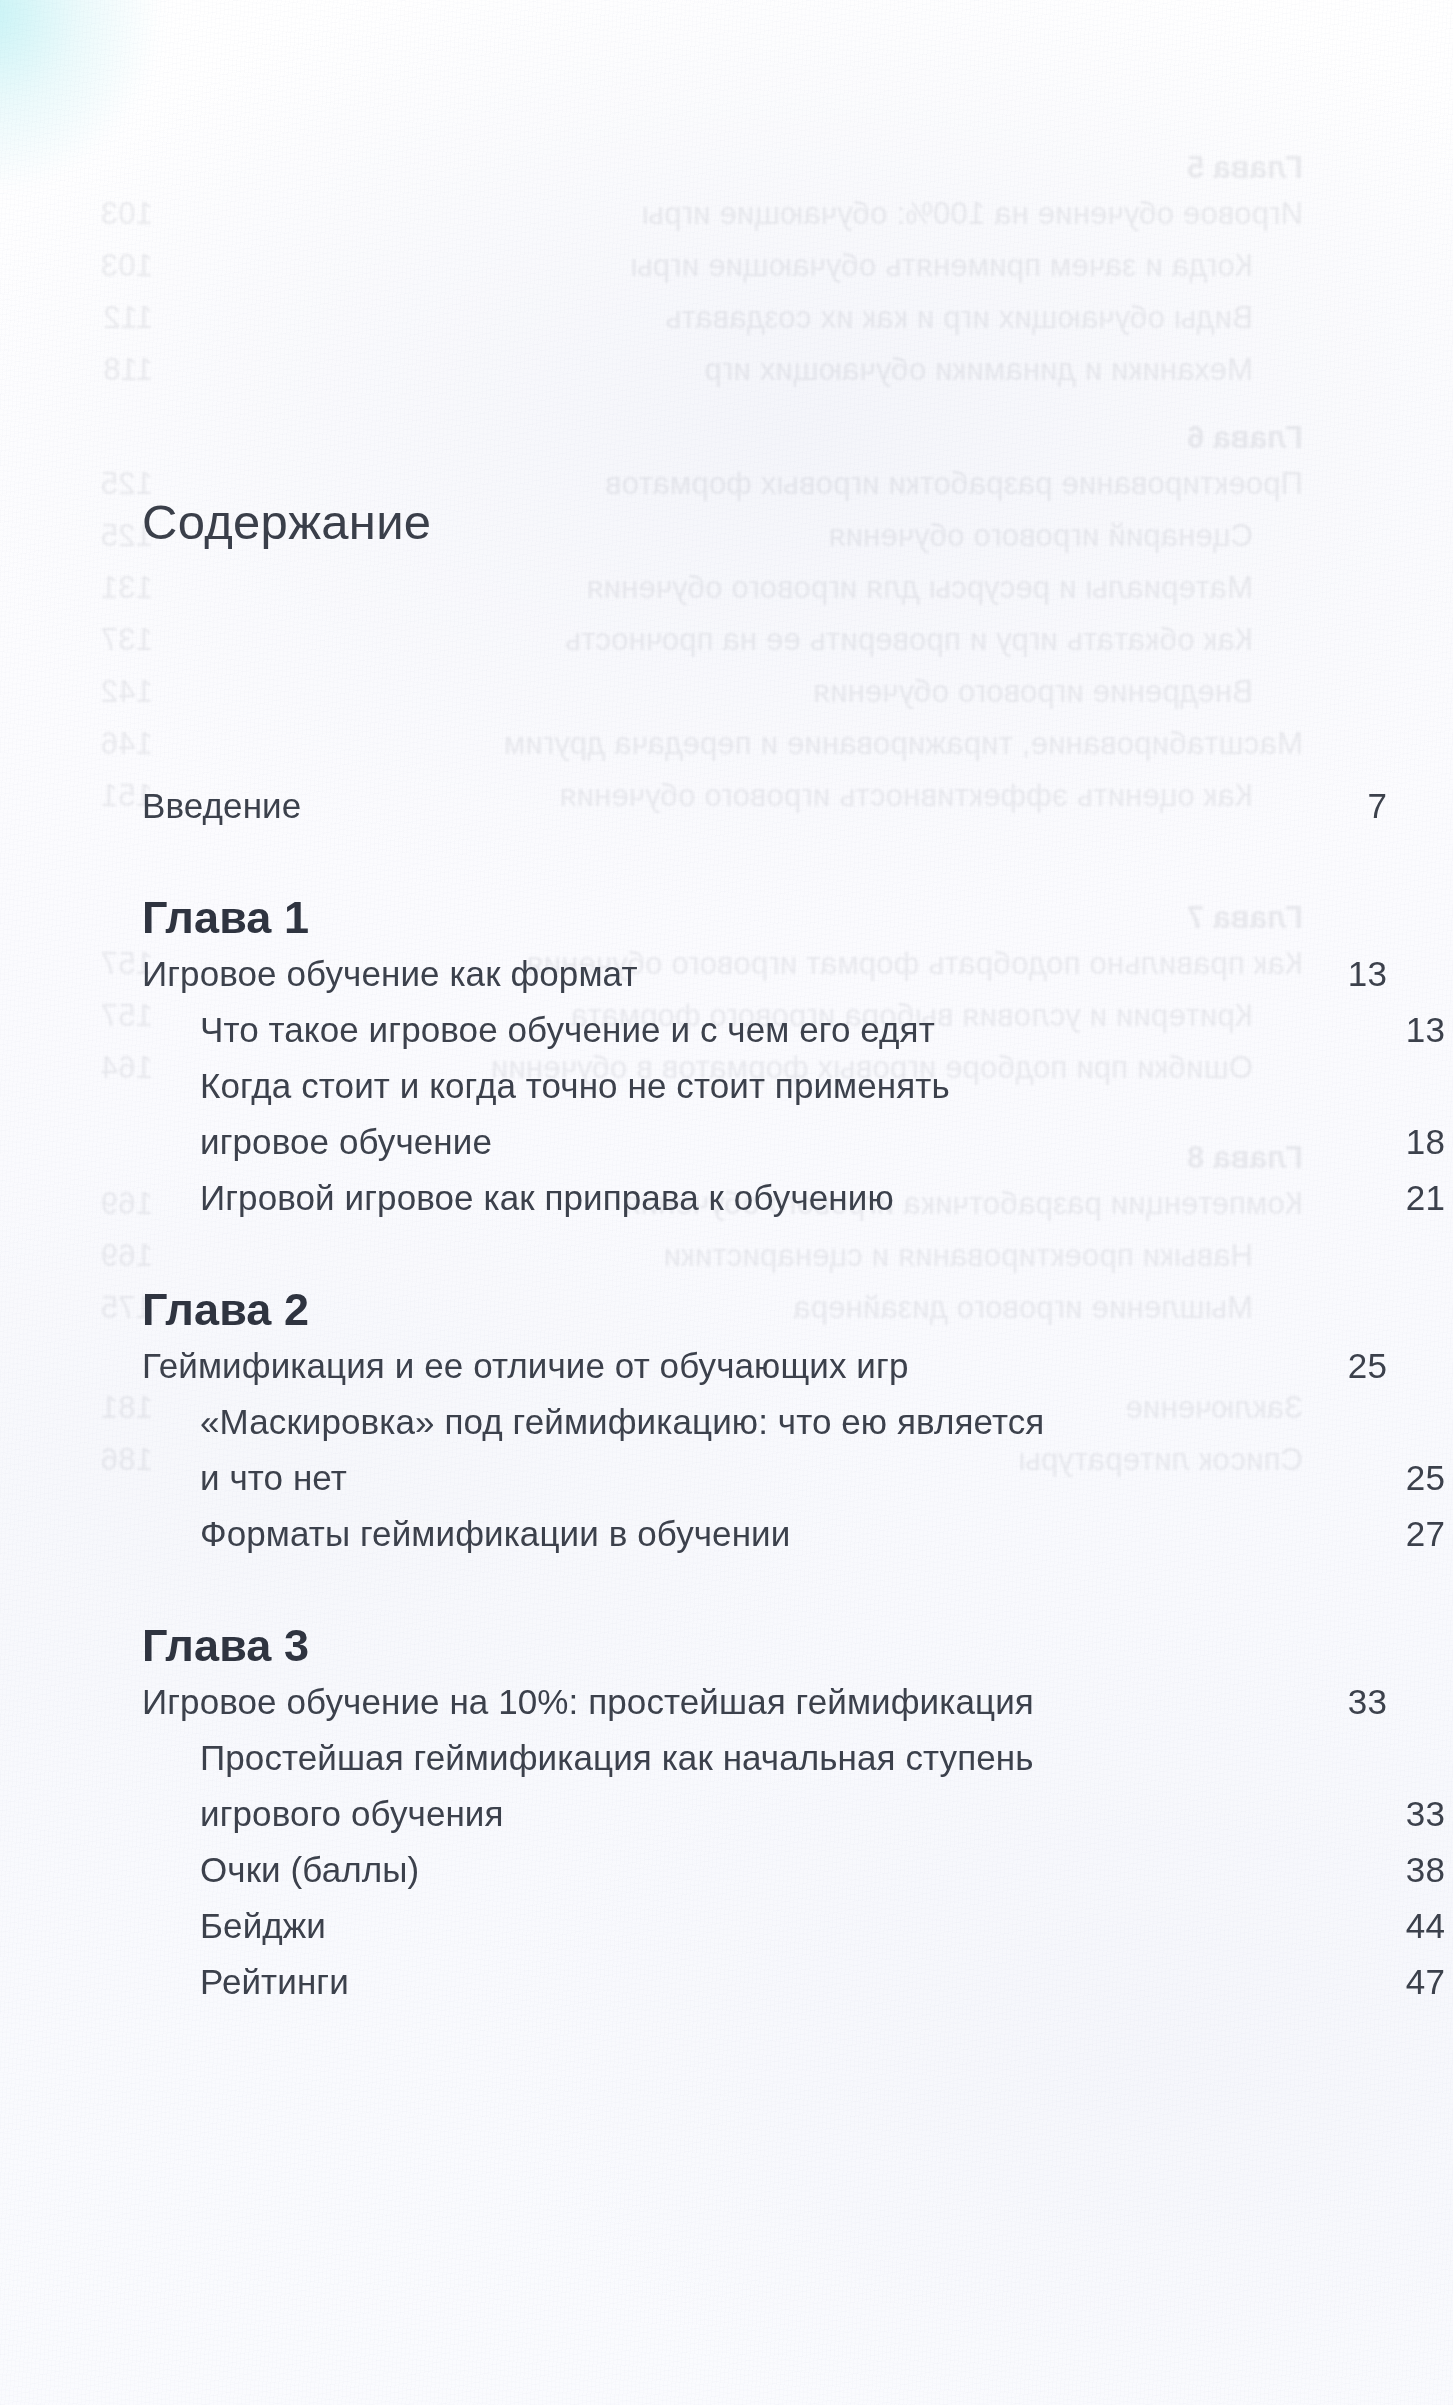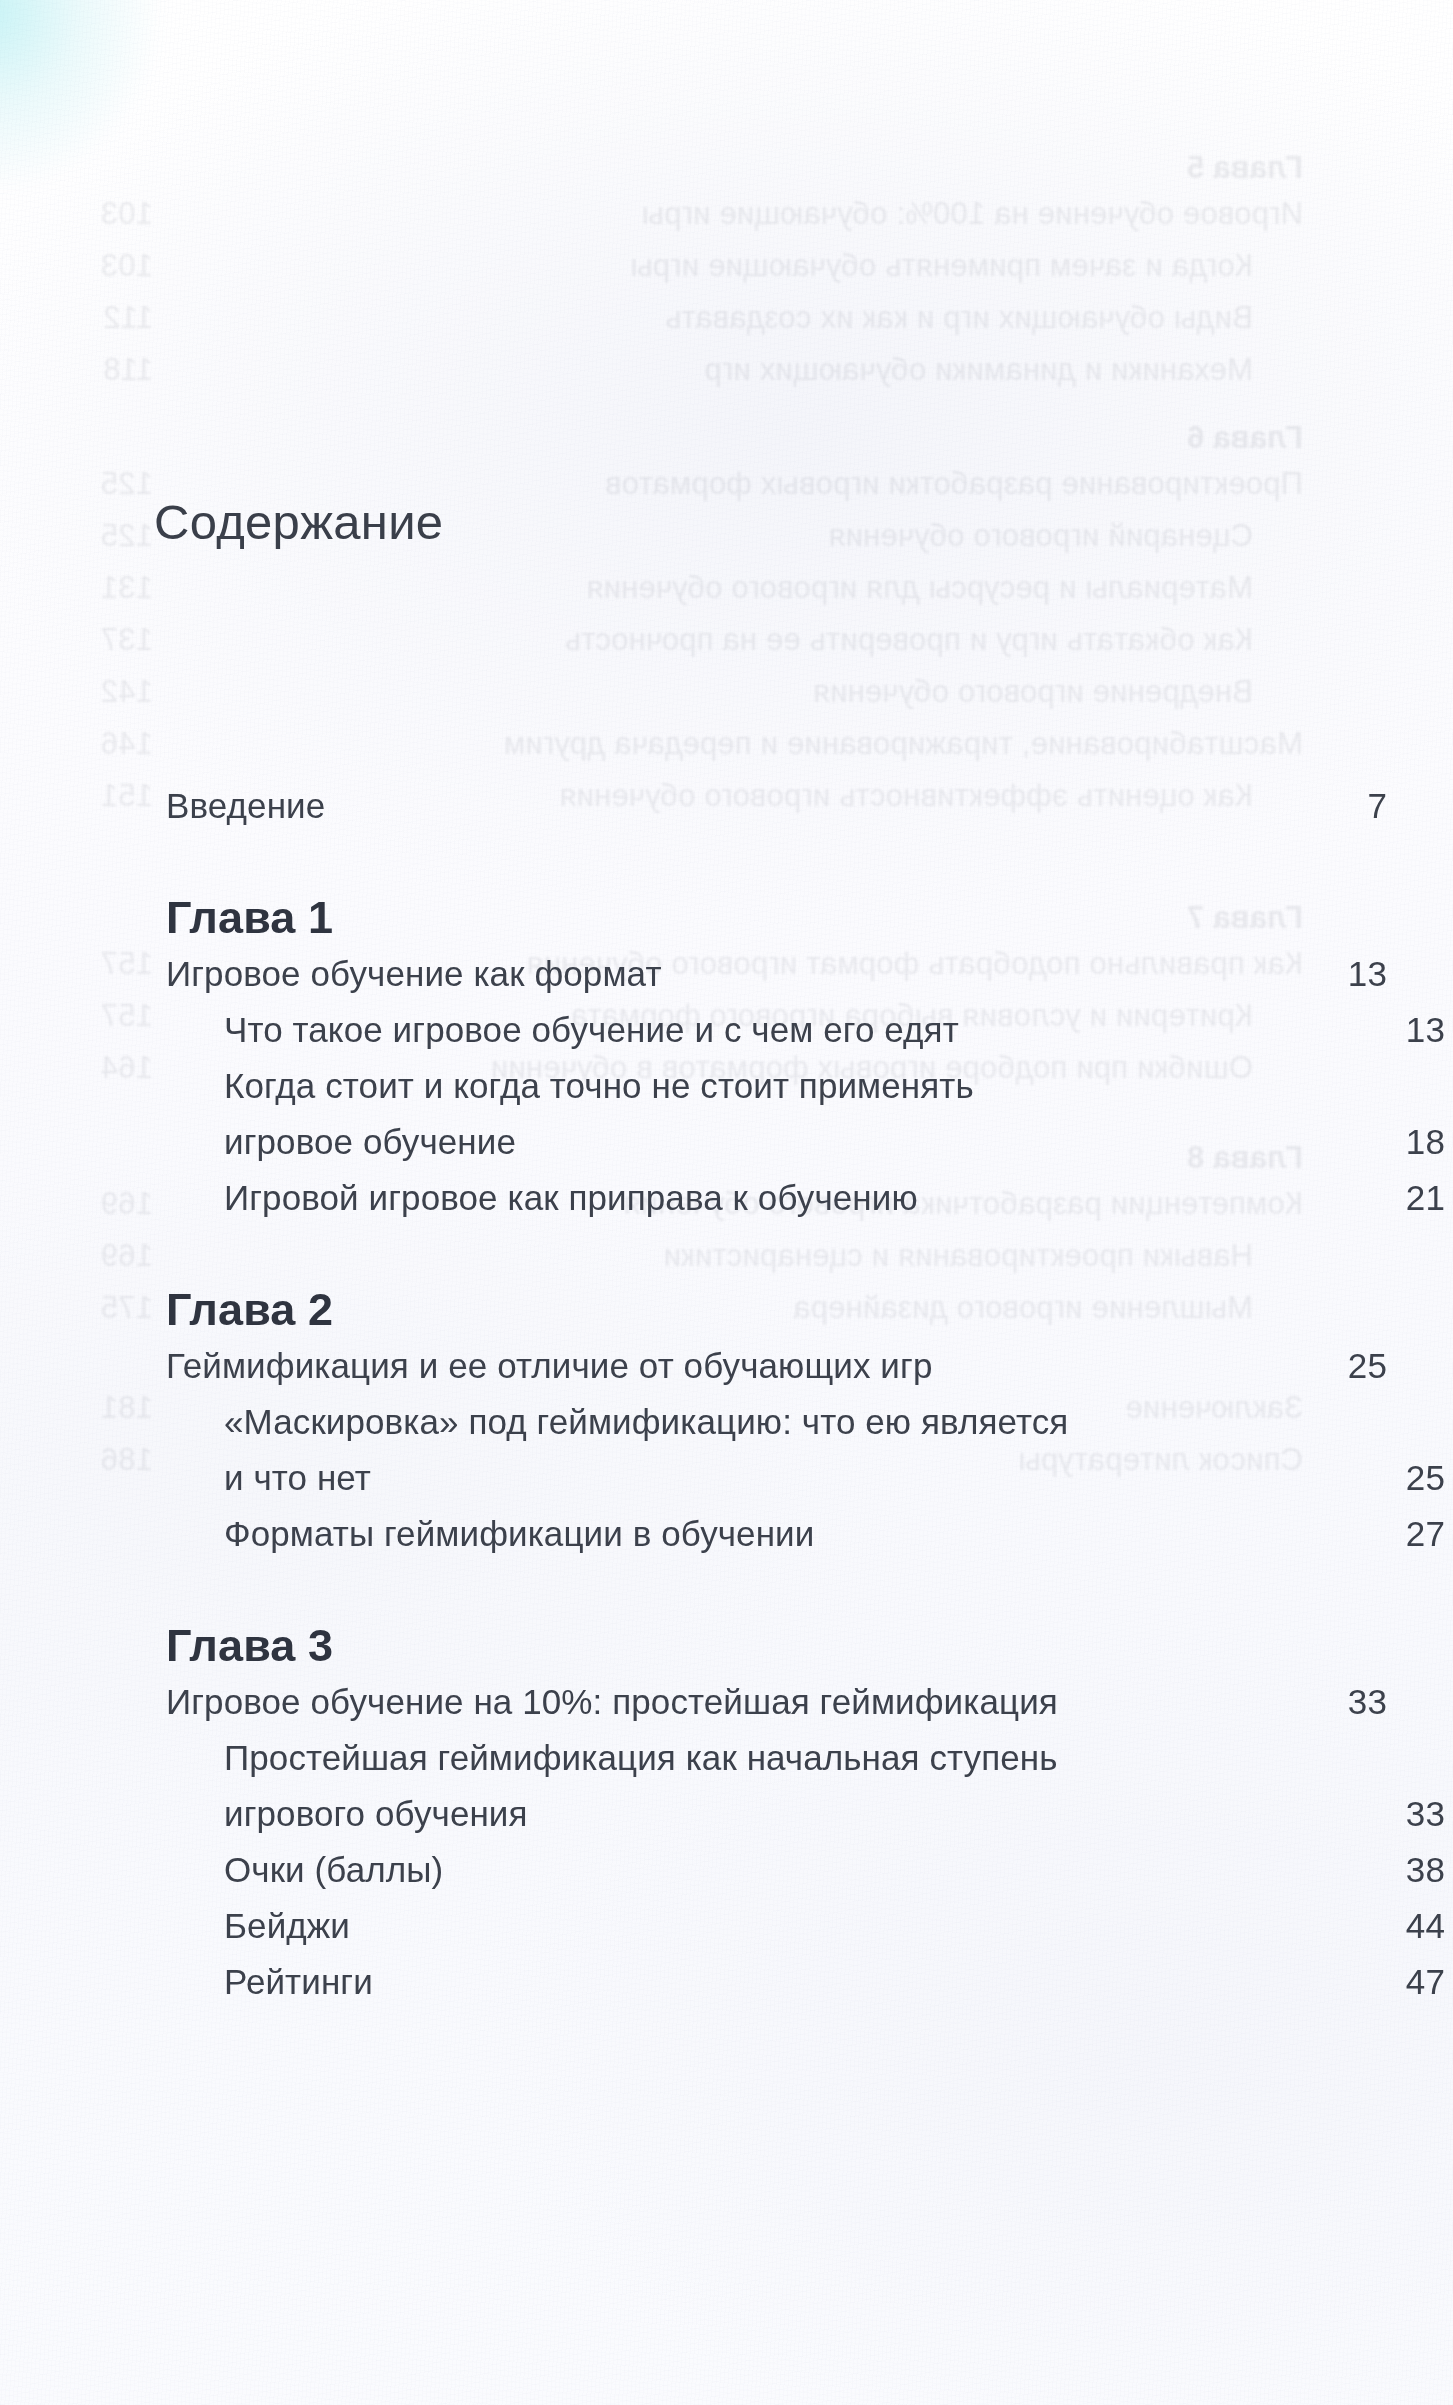--- a/index.html
+++ b/index.html
@@ -74,21 +74,21 @@
   .content {
     position: absolute;
     left: 142px;
     top: 0;
     width: 1245px;   
     height: 100%;
   }
 
   .toc-title {
     position: absolute;
-    left: 12px;
+    left: 0;
     top: 498px;
     font-size: 49px;
     font-weight: 400;
     color: #3a3f4a;
     letter-spacing: .3px;
     line-height: 1;
   }
 
   .toc-list {
     position: absolute;
@@ -101,21 +101,21 @@
     position: relative;
     display: flex;
     align-items: baseline;
     justify-content: space-between;
     width: 100%;
     color: #3c414c;
     font-size: 35px;
     line-height: 56px;
     letter-spacing: .1px;
   }
-  .row .label { white-space: pre; margin-left: 24px; }
+  .row .label { white-space: pre; }
   .row .num {
     flex: 0 0 auto;
     text-align: right;
     min-width: 60px;
     font-variant-numeric: lining-nums;
   }
   .row .num:empty { min-width: 60px; }
 
   .row.level-1 { padding-left: 0; }
   .row.level-2 { padding-left: 58px; }

